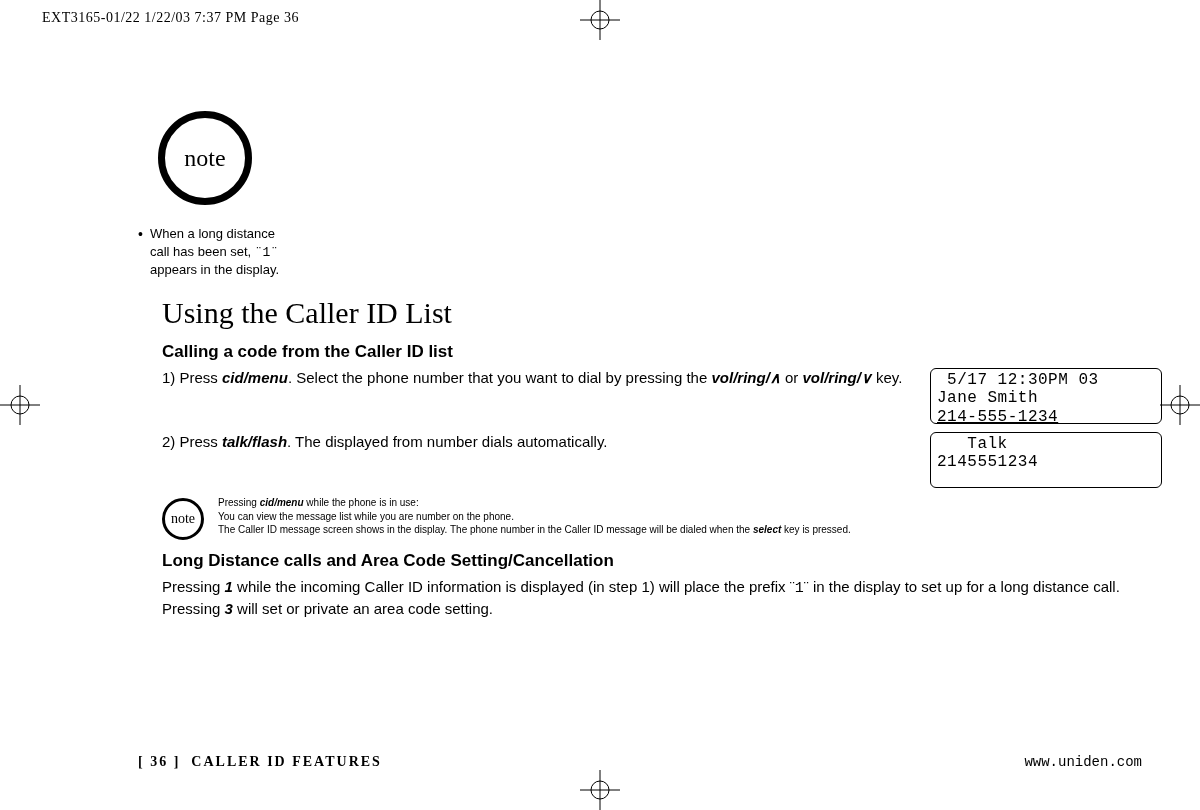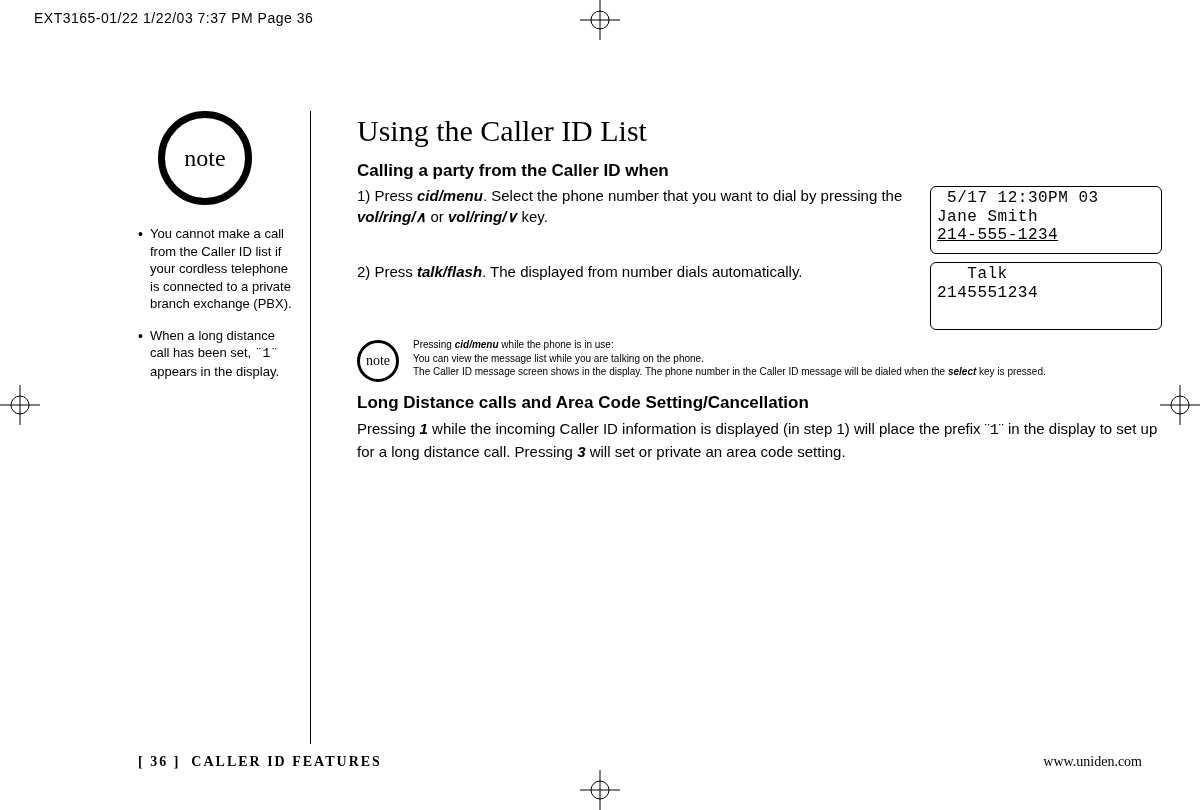--- a/index.html
+++ b/index.html
@@ -8,22 +8,22 @@
     background:#fff;
     font-family:Verdana,Geneva,sans-serif;
     color:#000;
     width:1200px;
     height:810px;
     position:relative;
     overflow:hidden;
   }
   .jobline{
     position:absolute;
-    top:10px;left:34px;
-    font-family:Liberation Sans, sans-serif;
+    top:10px;left:42px;
+    font-family:Liberation Serif, serif;
     font-size:14px;
     letter-spacing:0.5px;
   }
   .crop-top, .crop-bottom{
     position:absolute;
     left:50%;
     transform:translateX(-50%);
   }
   .crop-top{top:0;}
   .crop-bottom{bottom:0;}
@@ -42,20 +42,21 @@
     right:28px;
     bottom:26px;
   }
   .content{
     position:absolute;
     top:85px;
     left:110px;
     right:10px;
     bottom:40px;
     display:flex;
+    flex-direction:column;
   }
   .sidebar{
     width:160px;
     flex:0 0 160px;
   }
   .note-badge-large{
     width:80px;height:80px;
     border:7px solid #000;
     border-radius:50%;
     display:flex;
@@ -126,21 +127,21 @@
   }
   .lcd{
     width:232px;
     flex:0 0 232px;
     border:1px solid #000;
     border-radius:6px;
     font-family:"Courier New",monospace;
     font-size:16px;
     line-height:1.15;
     padding:2px 6px;
-    height:68px;
+    height:56px;
     box-sizing:border-box;
     letter-spacing:0.5px;
     white-space:pre;
   }
   .note-row{
     display:flex;
     align-items:flex-start;
     margin:6px 0 10px 0;
   }
   .note-badge-small{
@@ -172,21 +173,21 @@
     gap:40px;
   }
   .footer-left{
     font-family:Georgia,serif;
     letter-spacing:2px;
   }
   .footer-left .pnum{
     font-weight:bold;
   }
   .footer-right{
-    font-family:Liberation Serif, serif;
+    font-family:Liberation Mono, monospace;
   }
   .mono{font-family:"Courier New",monospace;}
   b.i{font-style:italic;}
 </style>
 </head>
 <body>
 
 <div class="jobline">EXT3165-01/22  1/22/03  7:37 PM  Page 36</div>
 
 <div class="crop-top crop">
@@ -217,31 +218,30 @@
       <circle cx="20" cy="20" r="9" fill="none" stroke="#000"></circle>
     </svg>
 </div>
 
 <div class="page">
 
   <div class="content">
     <aside class="sidebar">
       <div class="note-badge-large">note</div>
       <ul>
-        <li>You cannot make a call from the Caller ID list if your cordless telephone is connected to a private branch exchange (PBX).</li>
         <li>When a long distance call has been set, <span class="mono">¨1¨</span> appears in the display.</li>
       </ul>
     </aside>
 
     <div class="divider"></div>
 
     <main class="main body">
       <h1>Using the Caller ID List</h1>
 
-      <h2>Calling a party from the Caller ID when</h2>
+      <h2>Calling a code from the Caller ID list</h2>
 
       <div class="steps">
         <div class="step">
           <div class="step-text">
             <span>1) Press </span><b class="i">cid/menu</b><span>. Select the phone number that you want to dial by pressing the </span><b class="i"><span>vol/ring/</span>∧</b><span> or </span><b class="i"><span>vol/ring/</span>∨</b><span> key.</span>
           </div>
           <div class="lcd"><span> 5/17 12:30PM 03</span>
 <span>Jane Smith</span>
 <span style="text-decoration:underline">214-555-1234</span></div>
         </div>
@@ -252,21 +252,21 @@
           </div>
           <div class="lcd"><span>   Talk</span>
 <span>2145551234</span></div>
         </div>
       </div>
 
       <div class="note-row">
         <div class="note-badge-small">note</div>
         <div class="note-text">
           <span>Pressing </span><b class="i">cid/menu</b><span> while the phone is in use:</span><br>
-          <span>You can view the message list while you are talking on the phone.</span><br>
+          <span>You can view the message list while you are number on the phone.</span><br>
           <span>The Caller ID message screen shows in the display. The phone number in the Caller ID message will be dialed when the </span><b class="i">select</b><span> key is pressed.</span>
         </div>
       </div>
 
       <h2>Long Distance calls and Area Code Setting/Cancellation</h2>
       <p>
         <span>Pressing </span><b class="i">1</b><span> while the incoming Caller ID information is displayed (in step 1) will place the prefix ¨</span><span class="mono">1</span><span>¨ in the display to set up for a long distance call. Pressing </span><b class="i">3</b><span> will set or private an area code setting.</span>
       </p>
     </main>
   </div>

